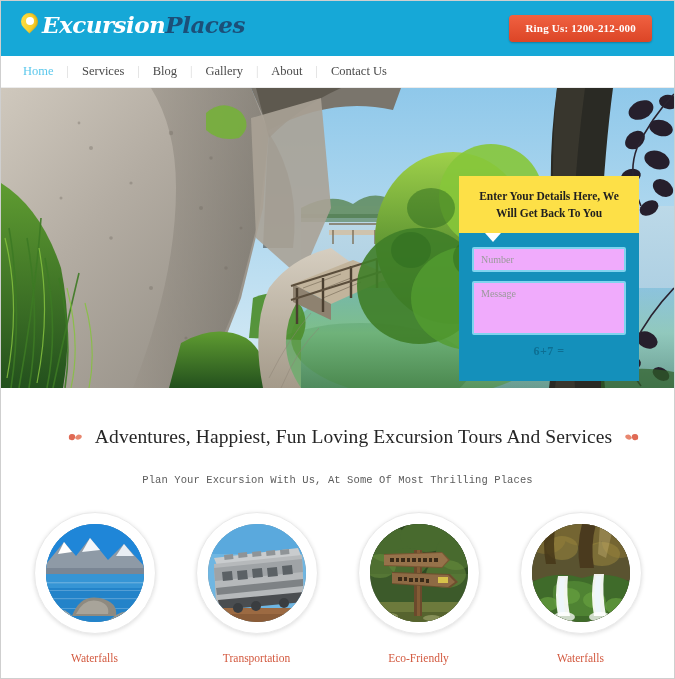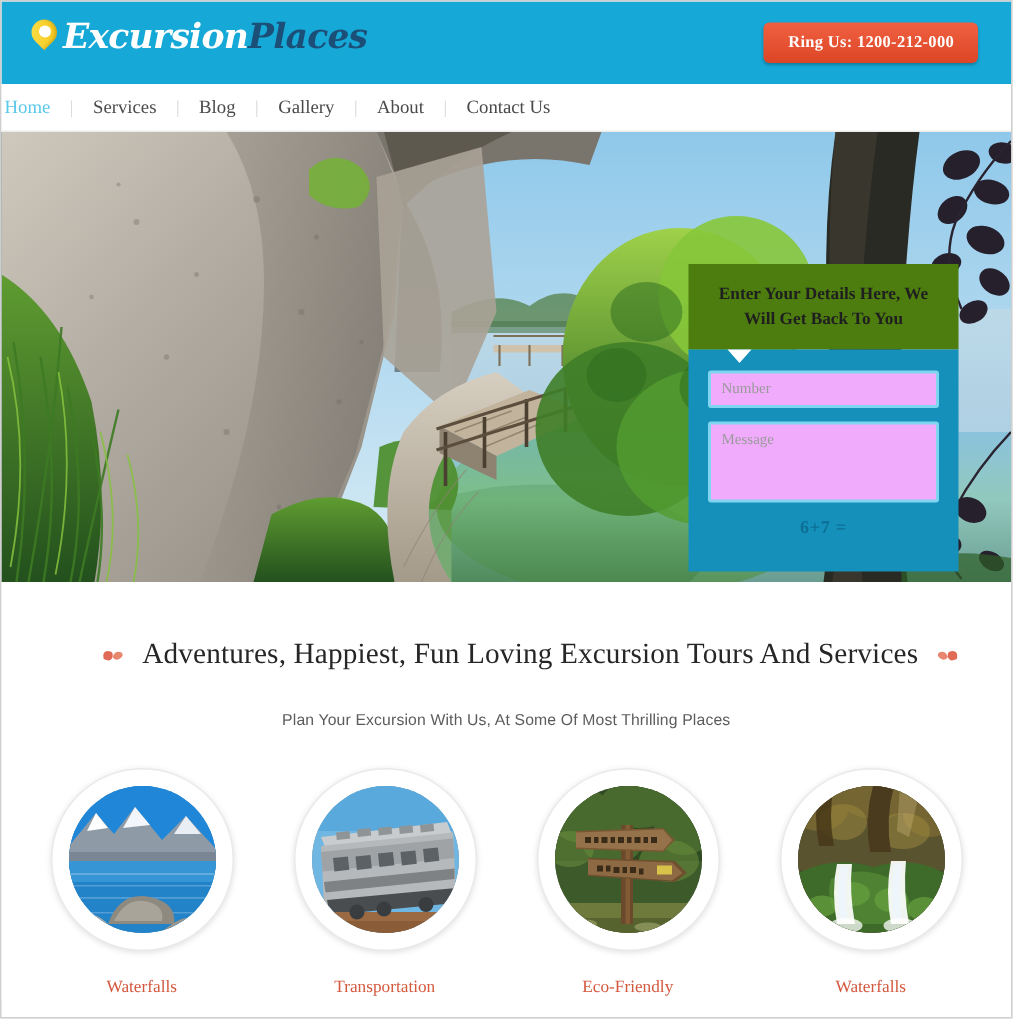--- a/index.html
+++ b/index.html
@@ -70,20 +70,21 @@
     cursor:pointer;
     letter-spacing:.2px;
   }
 
   
   .nav {
     position:relative;
     height:32px;
     background:#ffffff;
     display:flex; align-items:center;
+    padding-left:20px;
     border-bottom:1px solid #ececec;
   }
   .nav a {
     font-family:"Liberation Serif", serif;
     font-size:12.5px;
     color:#4a4a4a;
     text-decoration:none;
     padding:0 13px;
     white-space:nowrap;
     cursor:pointer;
@@ -106,21 +107,21 @@
   .hero-canvas { position:absolute; inset:0; }
 
   
   .form-panel {
     position:absolute; right:35px; top:88px;
     width:180px;
     z-index:40;
     font-family:"Liberation Serif", serif;
   }
   .form-head {
-    background:#4d7c0f;
+    background:#fde047;
     padding:12px 12px 11px;
     text-align:center;
     font-weight:bold;
     font-size:11.5px;
     color:#1f1f1f;
     line-height:17px;
     position:relative;
   }
   .form-body {
     background:#1490bb;
@@ -169,21 +170,21 @@
     font-size:19.5px;
     color:#262626;
     font-weight:normal;
     letter-spacing:.1px;
     display:flex; align-items:center; justify-content:center; gap:12px;
     white-space:nowrap;
     padding-left:32px;
   }
   .flourish { width:16px; height:14px; flex:0 0 auto; }
   .subline {
-    font-family:Liberation Sans, sans-serif;
+    font-family:Liberation Mono, monospace;
     font-size:10.5px;
     color:#5c5c5c;
     margin-top:26px;
     letter-spacing:.1px;
   }
 
   .cards {
     display:flex;
     justify-content:center;
     gap:40px;

